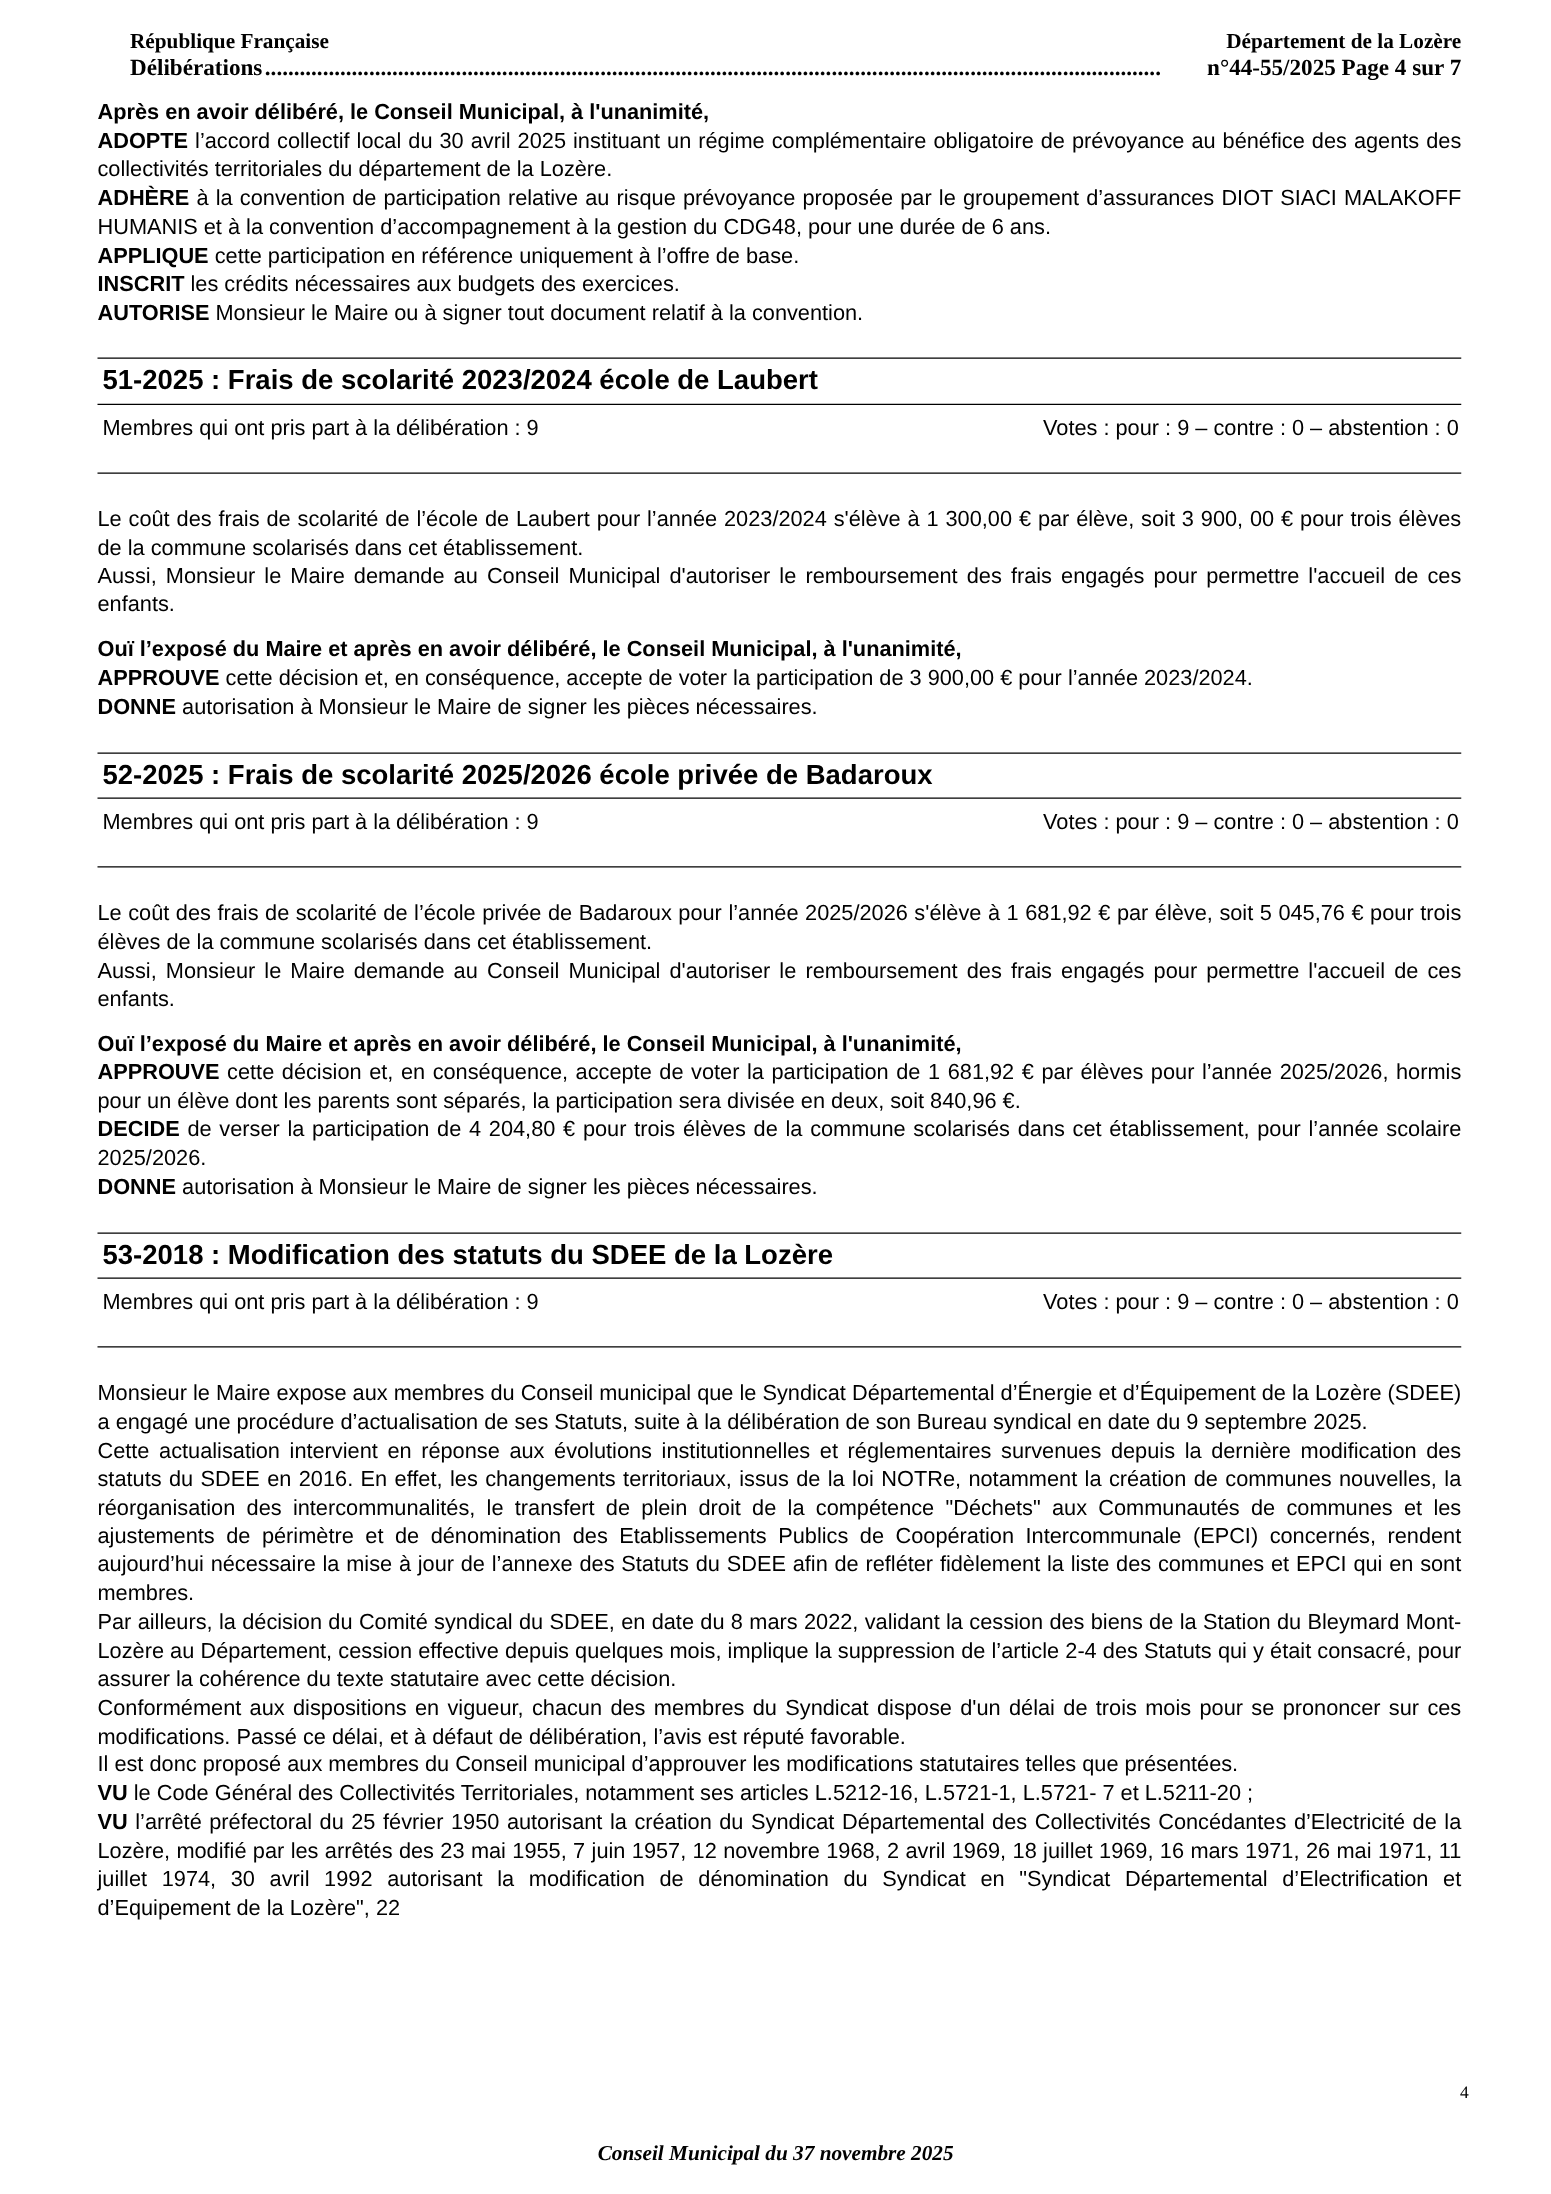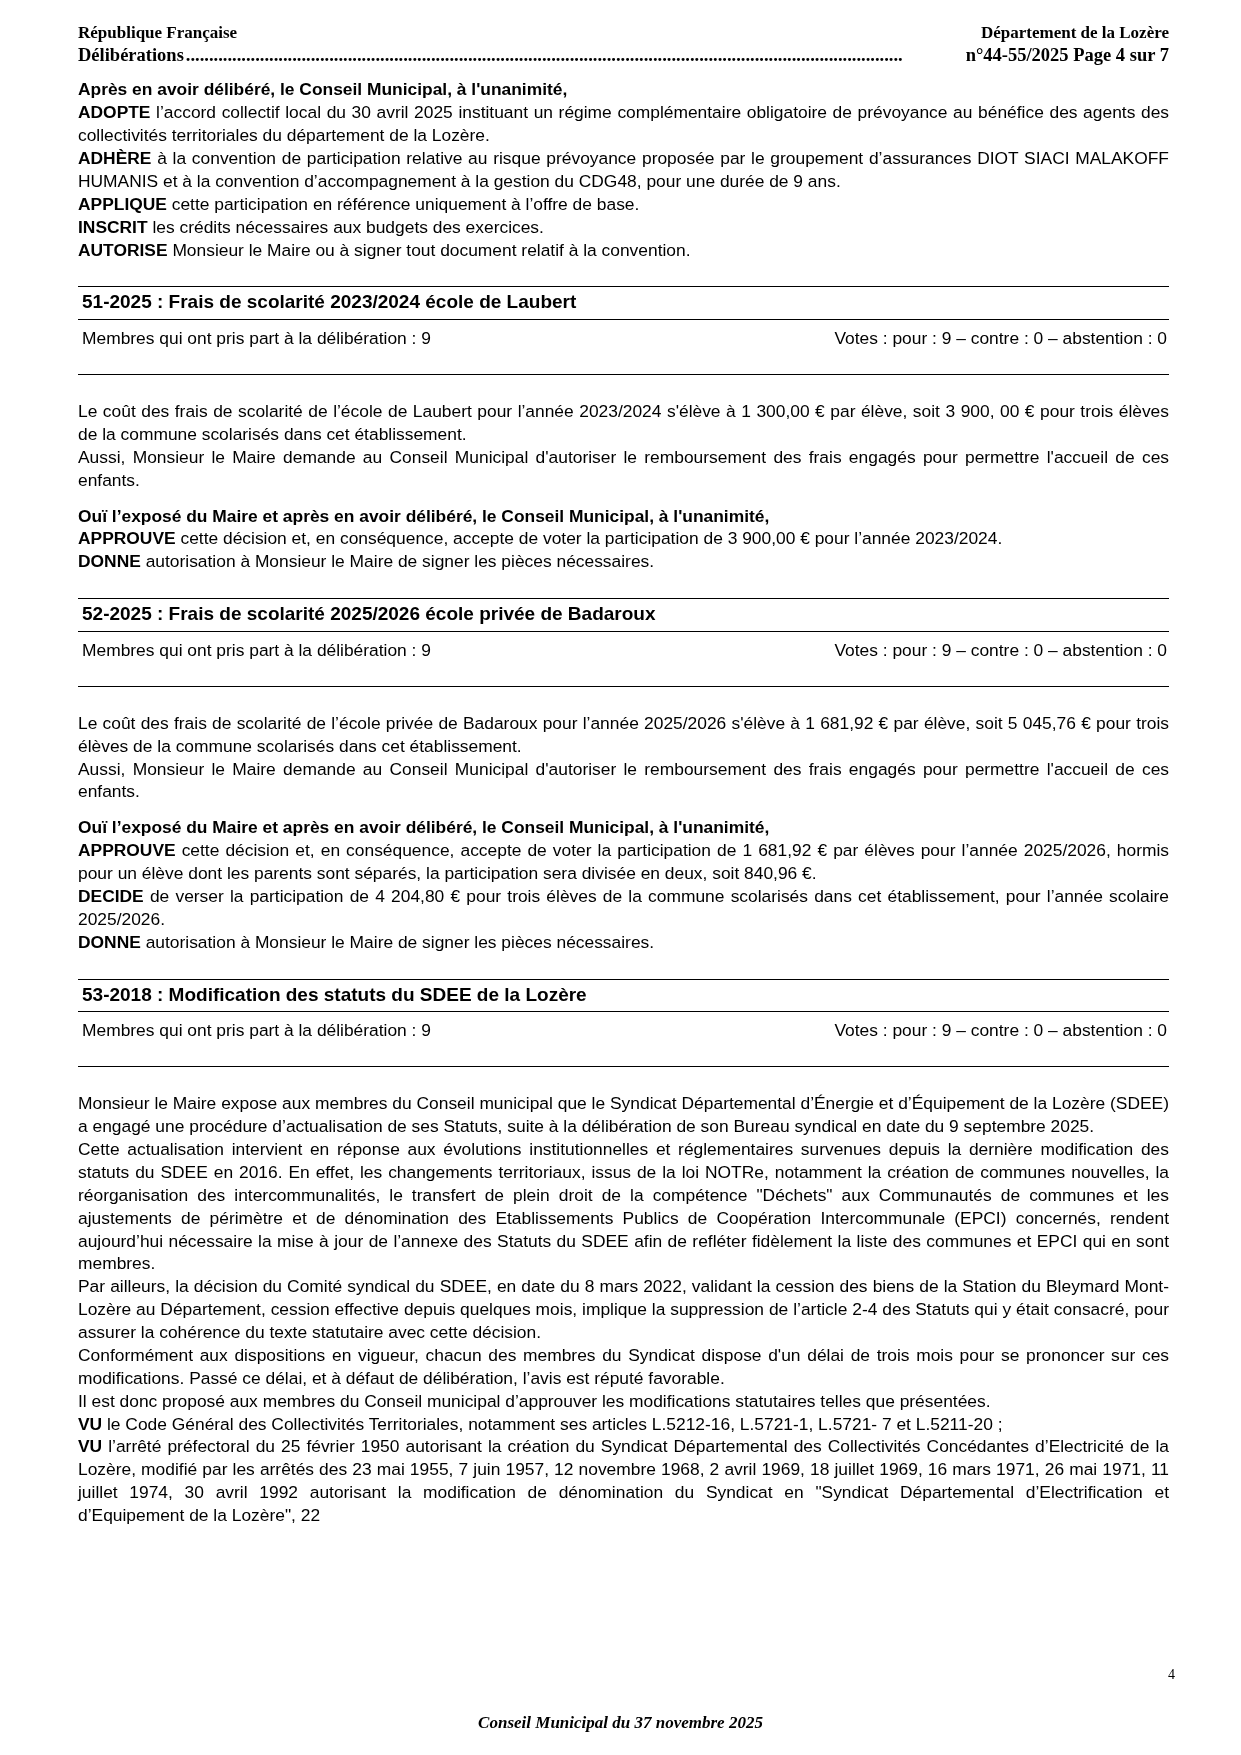--- a/index.html
+++ b/index.html
@@ -25,20 +25,21 @@
 
   
   .hdr-row {
     display: flex;
     justify-content: space-between;
     align-items: baseline;
     font-family: "Liberation Serif", serif;
     font-size: 17px;
     font-weight: bold;
     line-height: 1.25;
+    margin-left: 26px;
   }
   .hdr-row.second {
     font-size: 18.5px;
     margin-top: 1px;
   }
   .hdr-left { white-space: nowrap; }
   .hdr-dots {
     flex: 1 1 auto;
     overflow: hidden;
     white-space: nowrap;
@@ -59,21 +60,21 @@
   .b { font-weight: bold; }
   .sup { font-size: 11.5px; vertical-align: super; }
 
   .spacer-sm { height: 13px; }
 
   
   .sec {
     margin-top: 25px;
   }
   .sec-title {
-    font-size: 19px;
+    font-size: 22px;
     font-weight: bold;
     border-top: 1.6px solid #000;
     border-bottom: 1.6px solid #000;
     padding: 4px 2px 5px 4px;
     line-height: 1.2;
   }
   .votes-row {
     display: flex;
     justify-content: space-between;
     font-size: 17.4px;
@@ -114,21 +115,21 @@
     <span class="hdr-right">Département de la Lozère</span>
   </div>
   <div class="hdr-row second">
     <span class="hdr-left">Délibérations</span>
     <span class="hdr-dots">...........................................................................................................................................................</span>
     <span class="hdr-right">n°44-55/2025 Page 4 sur 7</span>
   </div>
 
   <p class="para first b">Après en avoir délibéré, le Conseil Municipal, à l'unanimité,</p>
   <p class="para"><span class="b">ADOPTE</span><span> l’accord collectif local du 30 avril 2025 instituant un régime complémentaire obligatoire de prévoyance au bénéfice des agents des collectivités territoriales du département de la Lozère.</span></p>
-  <p class="para"><span class="b">ADHÈRE</span><span> à la convention de participation relative au risque prévoyance proposée par le groupement d’assurances DIOT SIACI MALAKOFF HUMANIS et à la convention d’accompagnement à la gestion du CDG48, pour une durée de 9 ans.</span></p>
+  <p class="para"><span class="b">ADHÈRE</span><span> à la convention de participation relative au risque prévoyance proposée par le groupement d’assurances DIOT SIACI MALAKOFF HUMANIS et à la convention d’accompagnement à la gestion du CDG48, pour une durée de 6 ans.</span></p>
   <p class="para"><span class="b">APPLIQUE</span><span> cette participation en référence uniquement à l’offre de base.</span></p>
   <p class="para"><span class="b">INSCRIT</span><span> les crédits nécessaires aux budgets des exercices.</span></p>
   <p class="para"><span class="b">AUTORISE</span><span> Monsieur le Maire ou à signer tout document relatif à la convention.</span></p>
 
   <div class="sec">
     <div class="sec-title">51-2025 : Frais de scolarité 2023/2024 école de Laubert</div>
     <div class="votes-row">
       <span>Membres qui ont pris part à la délibération : 9</span>
       <span>Votes : pour : 9 – contre : 0 – abstention : 0</span>
     </div>

